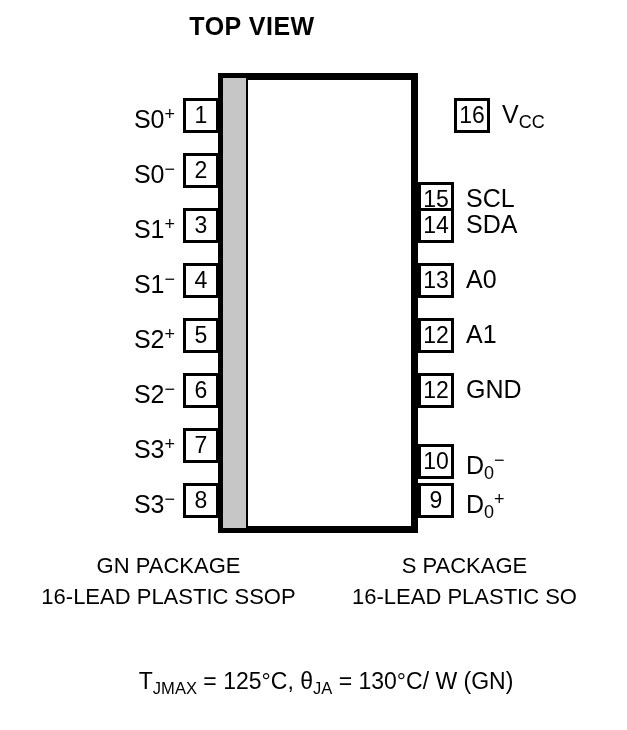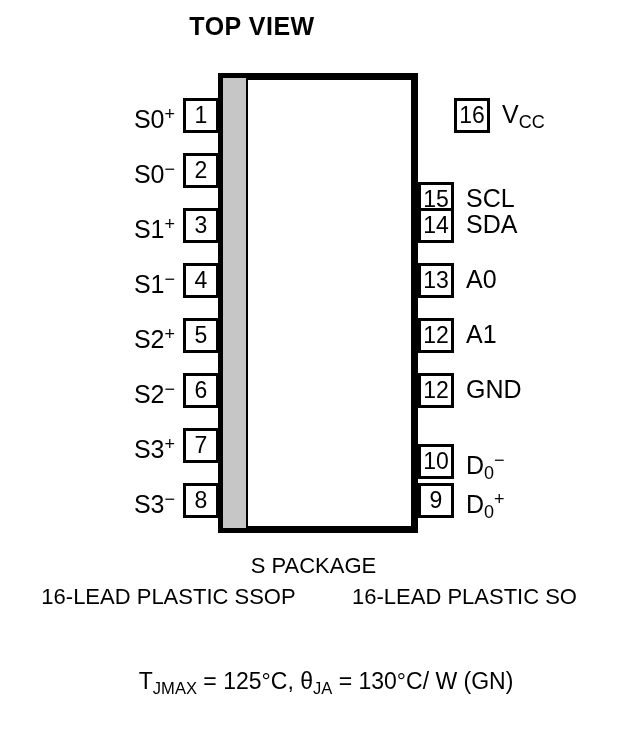--- a/index.html
+++ b/index.html
@@ -208,20 +208,21 @@
       <div class="pin-label"><span>D</span><span class="sub">0</span><span class="sup">−</span></div>
     </div>
     <div class="pin-row right" style="top: 483px;">
       <div class="pin-box">9</div>
       <div class="pin-label"><span>D</span><span class="sub">0</span><span class="sup">+</span></div>
     </div>
   </div>
 
 <div id="package-captions">
   <div class="caption-line caption-line-1">
+    <span class="caption-col caption-col-left">GN PACKAGE</span>
     <span class="caption-col caption-col-right">S PACKAGE</span>
   </div>
   <div class="caption-line caption-line-2">
     <span class="caption-col caption-col-left">16-LEAD PLASTIC SSOP</span>
     <span class="caption-col caption-col-right">16-LEAD PLASTIC SO</span>
   </div>
 </div>
 
 <div id="thermal-specs">
   <div class="spec-line">

